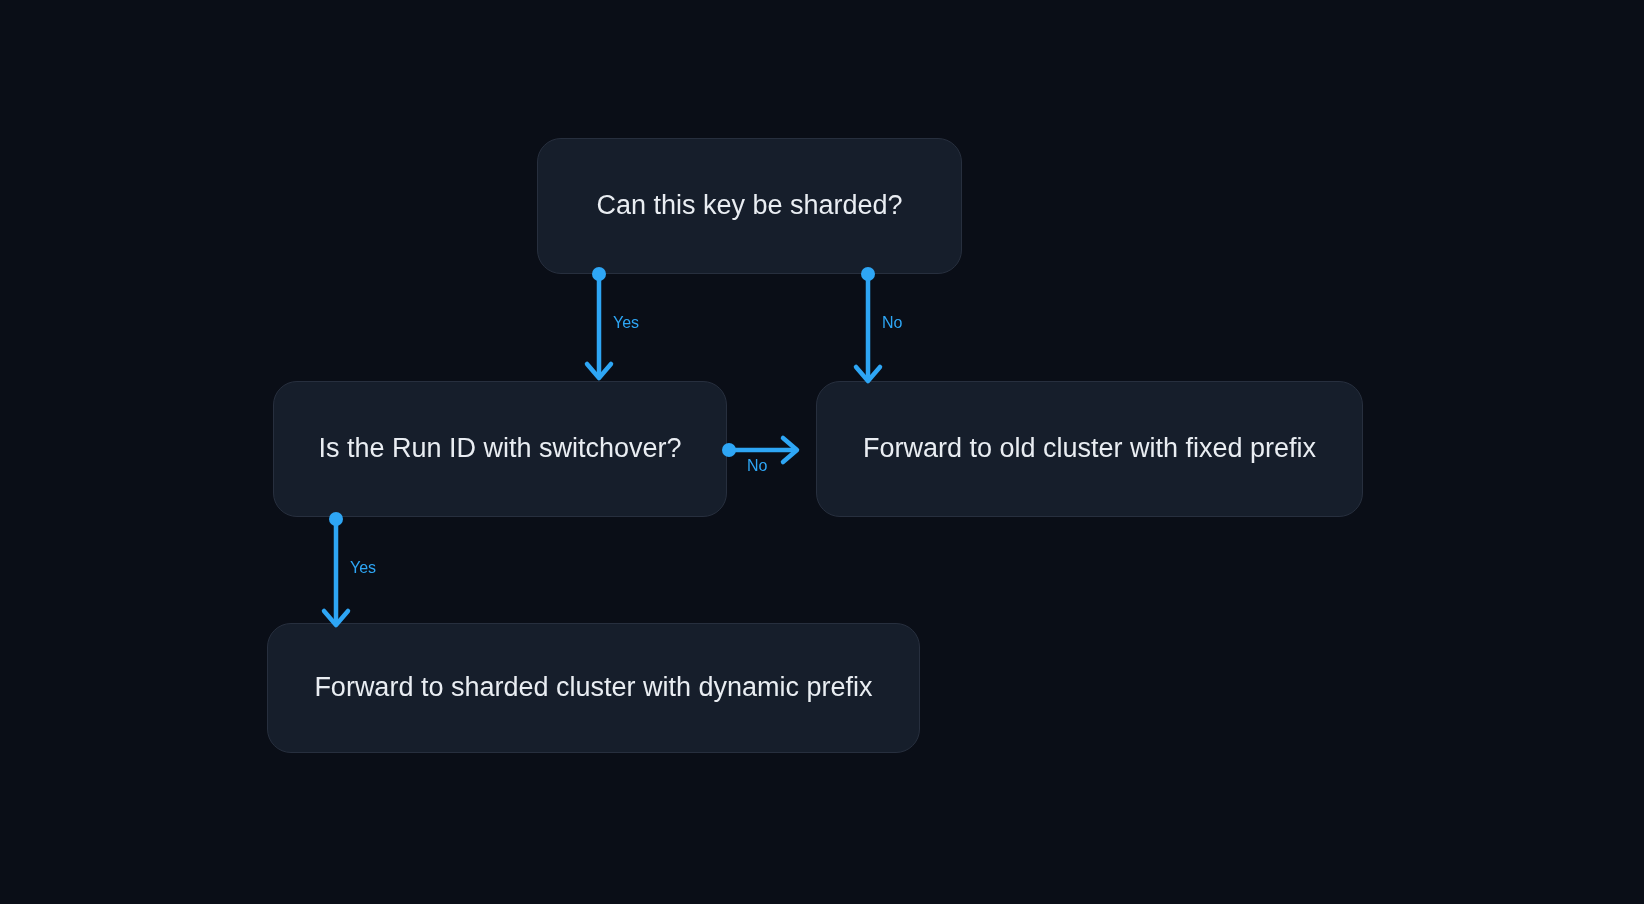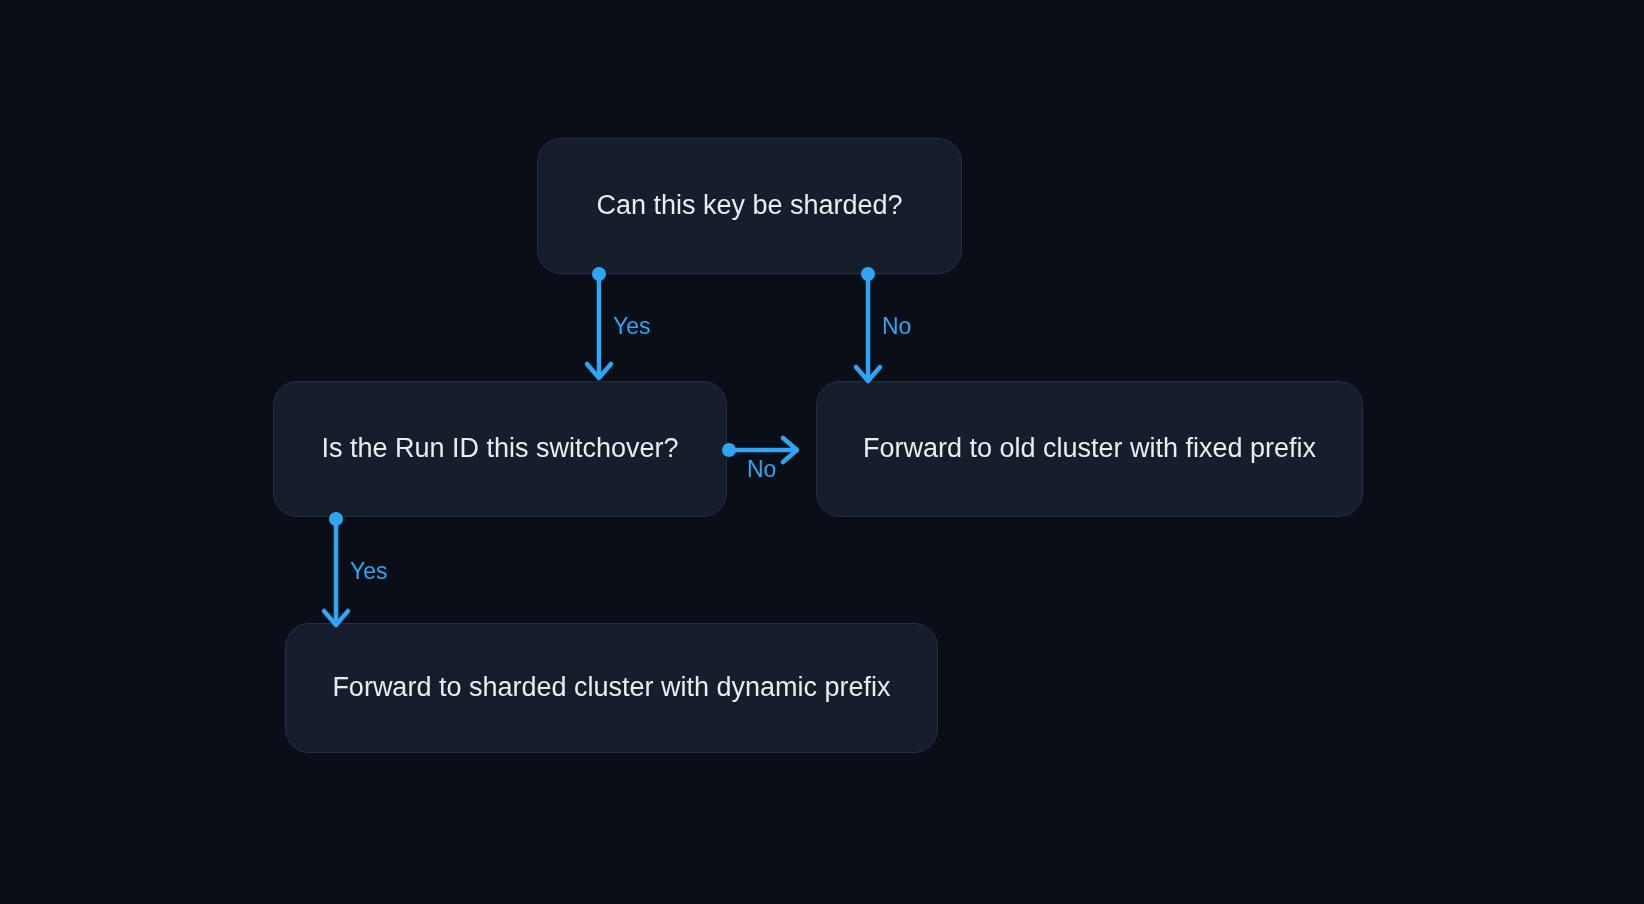--- a/index.html
+++ b/index.html
@@ -55,43 +55,43 @@
   .edge-arrowhead {
     stroke: var(--accent);
     stroke-width: 4.5;
     fill: none;
     stroke-linecap: round;
     stroke-linejoin: round;
   }
   .edge-label {
     position: absolute;
     color: var(--accent);
-    font-size: 23px;
+    font-size: 16px;
     line-height: 1;
     white-space: nowrap;
   }
 </style>
 </head>
 <body>
 
 <div class="canvas">
 
   <div class="node" style="left:537px; top:138px; width:425px; height:136px;">
     <span>Can this key be sharded?</span>
   </div>
 
   <div class="node" style="left:273px; top:381px; width:454px; height:136px;">
-    <span>Is the Run ID this switchover?</span>
+    <span>Is the Run ID with switchover?</span>
   </div>
 
   <div class="node" style="left:793px; top:381px; width:547px; height:136px;margin-left:23px;">
     <span>Forward to old cluster with fixed prefix</span>
   </div>
 
-  <div class="node" style="left:285px; top:623px; width:653px; height:130px;justify-content:center;">
+  <div class="node" style="left:267px; top:623px; width:653px; height:130px;justify-content:center;">
     <span>Forward to sharded cluster with dynamic prefix</span>
   </div>
 
   <svg class="edge-layer" width="1644" height="904" viewBox="0 0 1644 904">
 
     <g>
       <line class="edge-line" x1="599" y1="274" x2="599" y2="376"></line>
       <circle class="edge-dot" cx="599" cy="274" r="7"></circle>
       <polyline class="edge-arrowhead" points="587,364 599,378 611,364"></polyline>
     </g>

